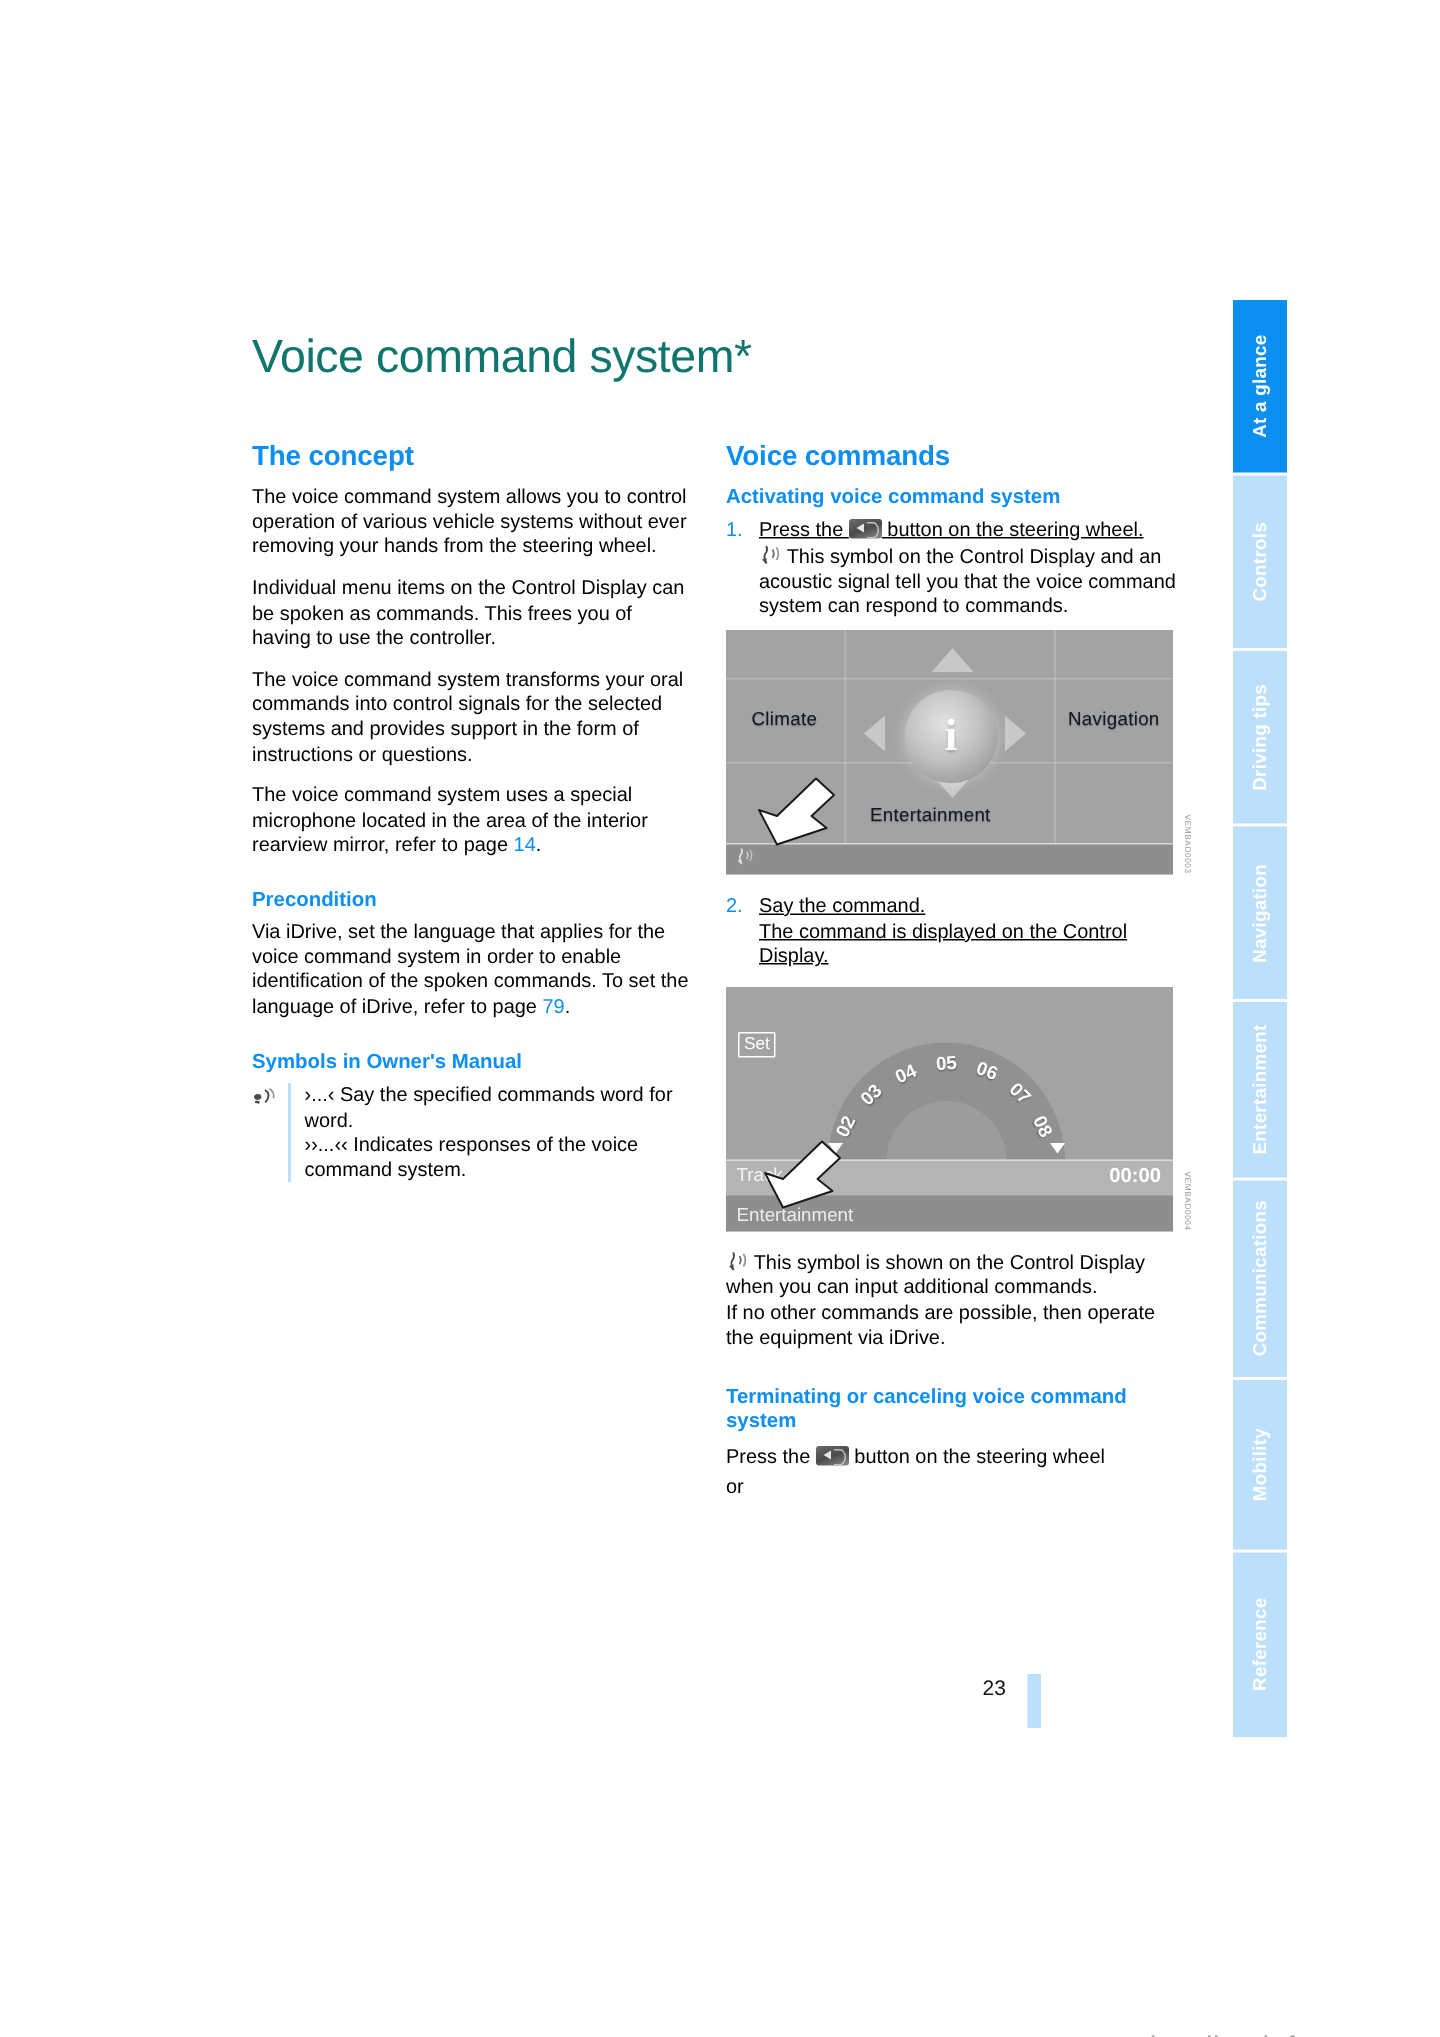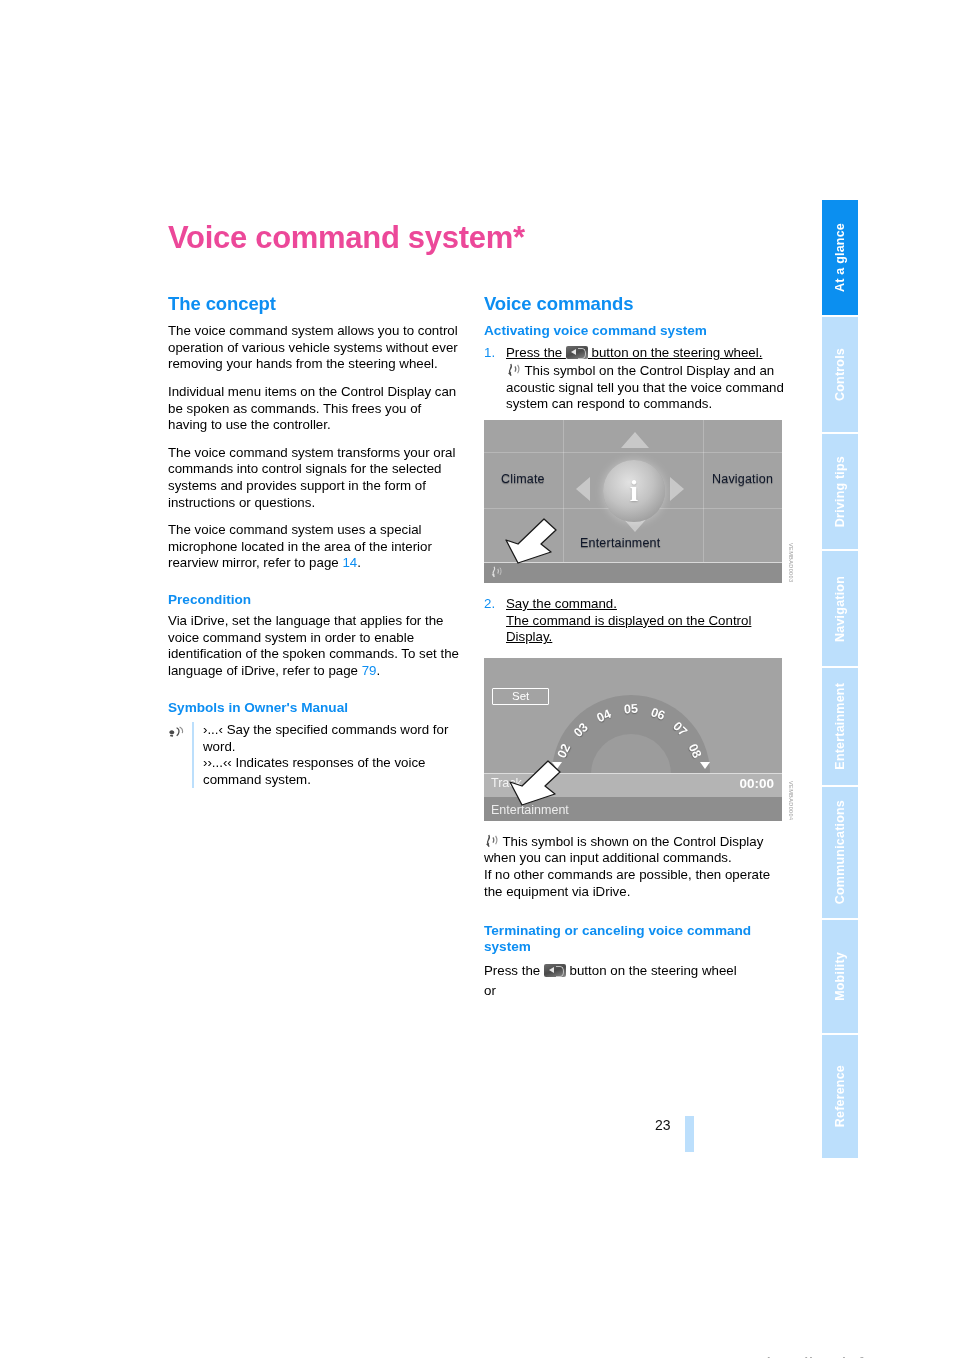--- a/index.html
+++ b/index.html
@@ -57,22 +57,22 @@
     white-space: nowrap;
     color: #ffffff;
   }
 
   
   .page-title {
     position: absolute;
     left: 168px;
     top: 220px;
     font-size: 31px;
-    font-weight: bold;
-    color: #ec4899;
+    font-weight: normal;
+    color: #0f766e;
     letter-spacing: -0.3px;
   }
 
   
   .col-left {
     position: absolute;
     left: 168px;
     top: 293px;
     width: 296px;
   }
@@ -302,21 +302,21 @@
     text-align: center;
     line-height: 24px;
     letter-spacing: 2px;
   }
   .f2-set {
     position: absolute;
     left: 8px; top: 30px;
     border: 1.6px solid #ffffff;
     color: #ffffff;
     font-size: 11.5px;
-    padding: 0 19px;
+    padding: 0 3px;
     line-height: 15px;
     border-radius: 1px;
     text-align: center;
   }
   .f2-arc {
     position: absolute;
     left: 68px; top: 37px;
     width: 158px; height: 79px;
     border-radius: 158px 158px 0 0;
     background: #919191;

